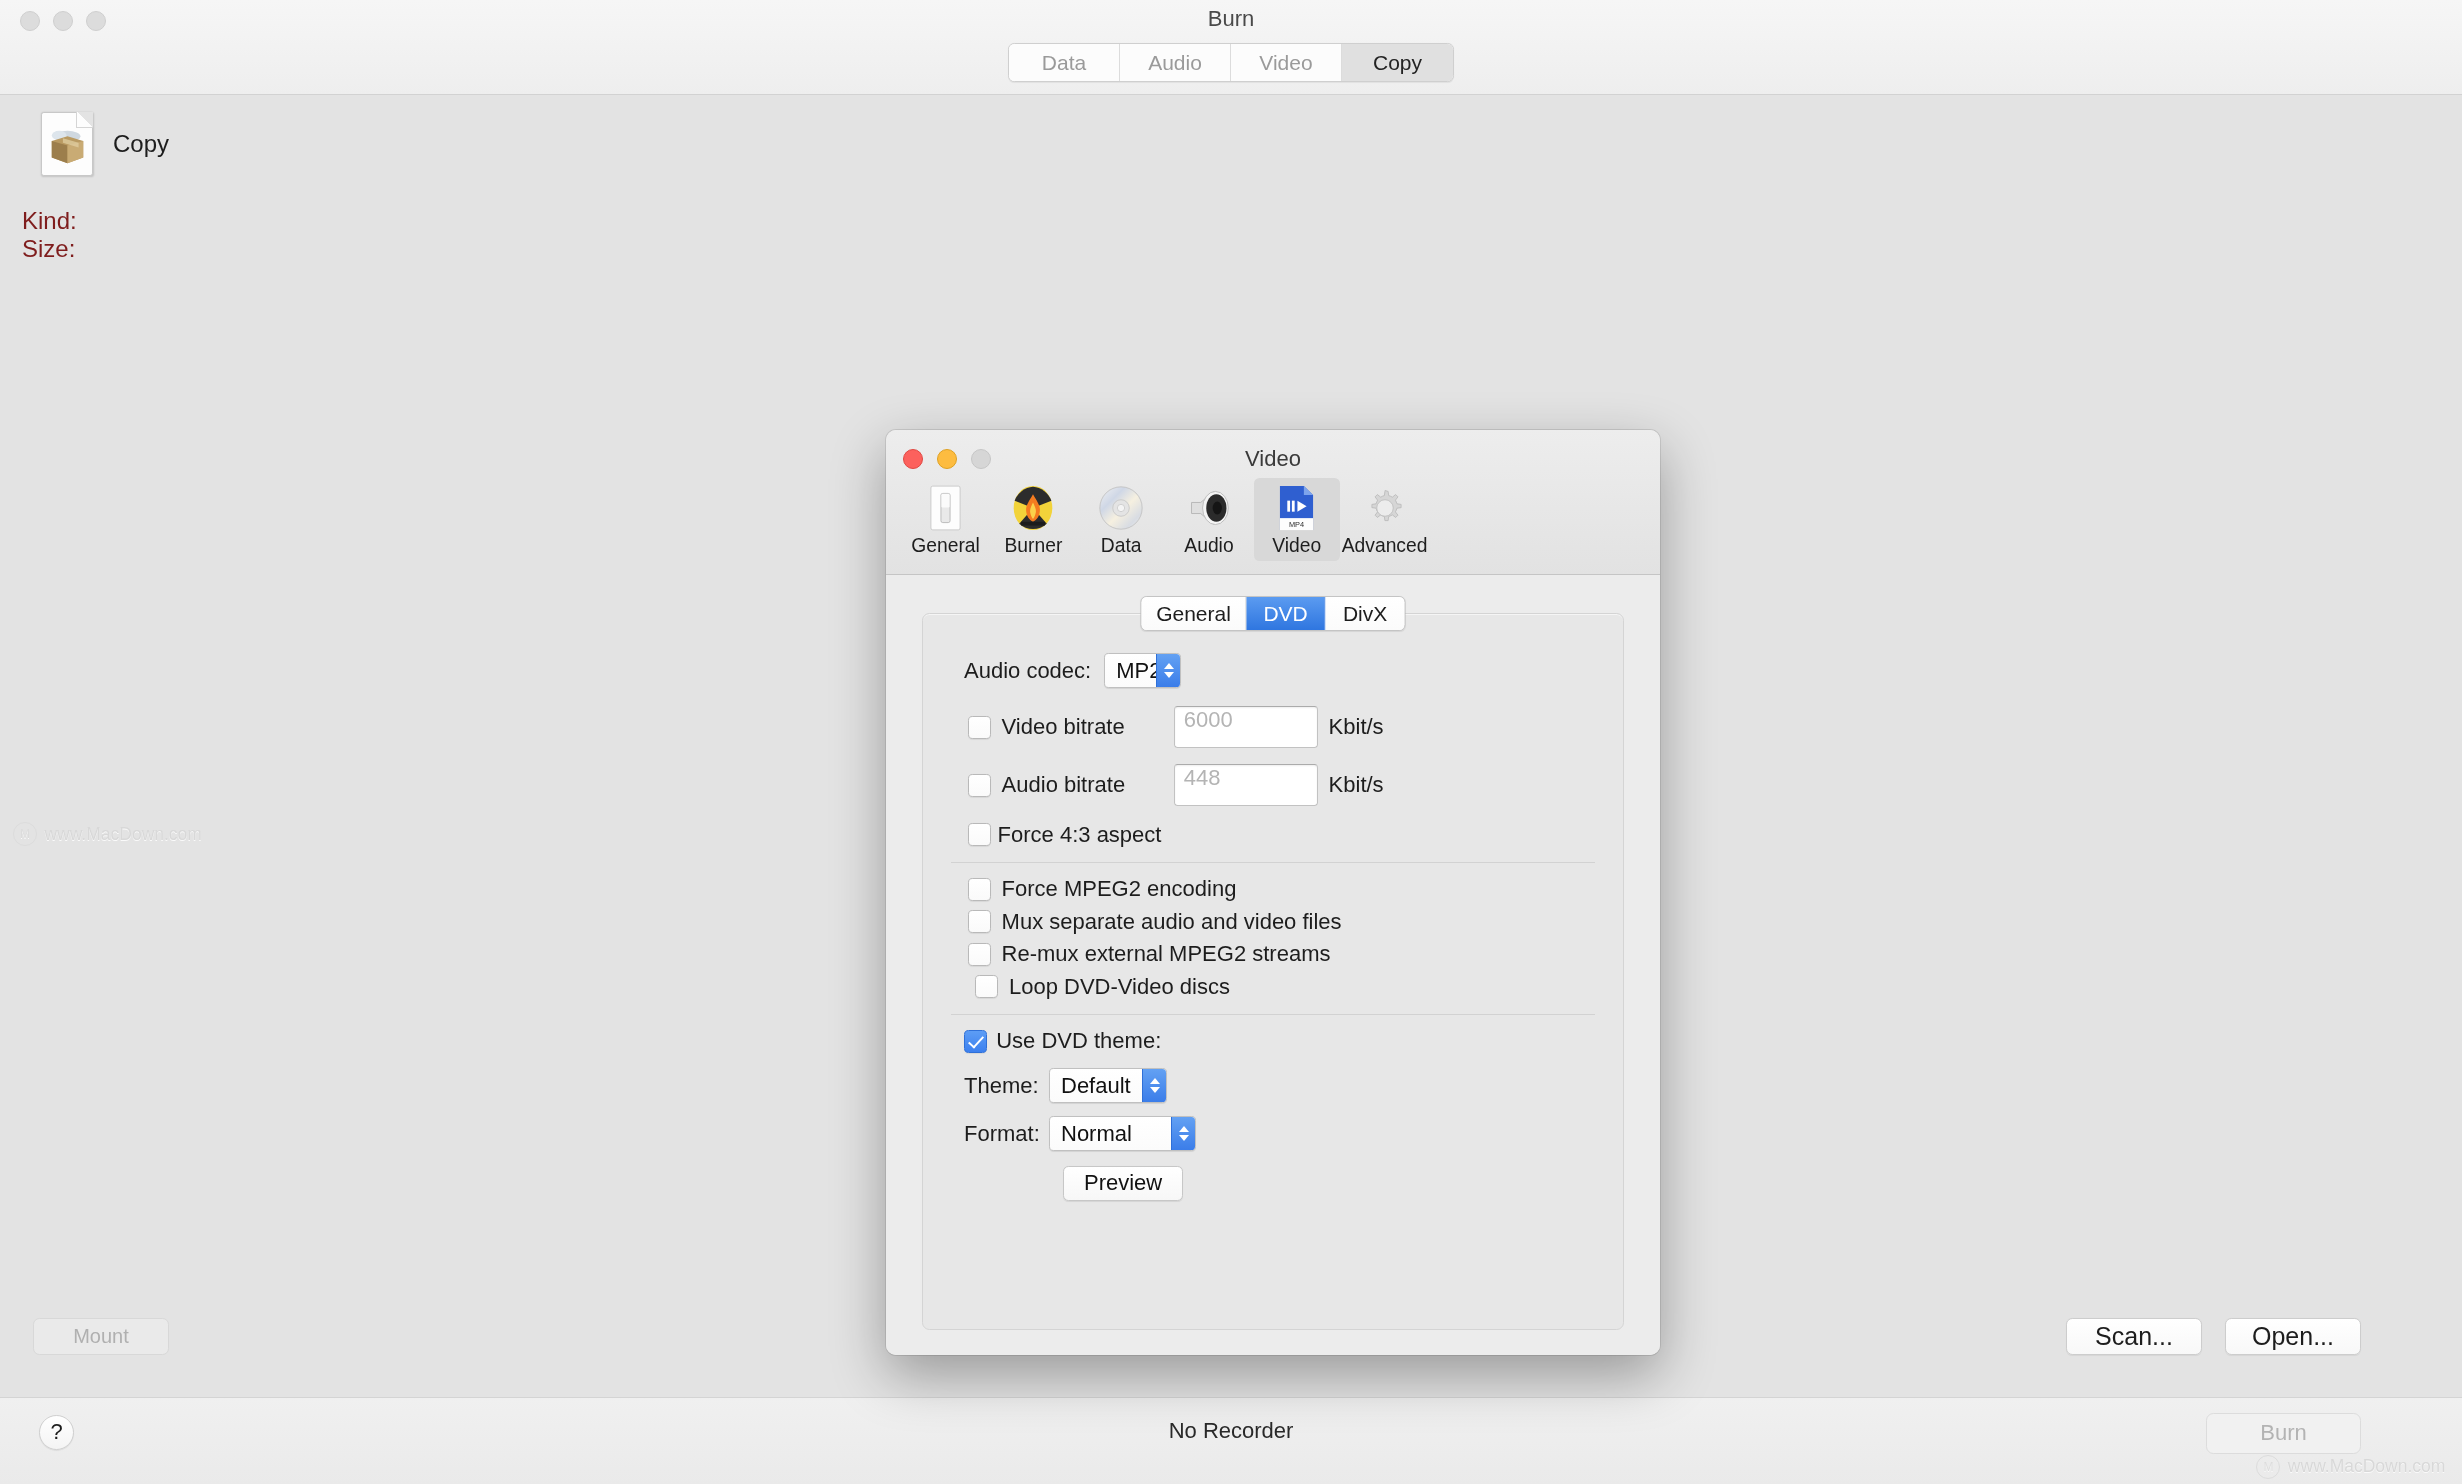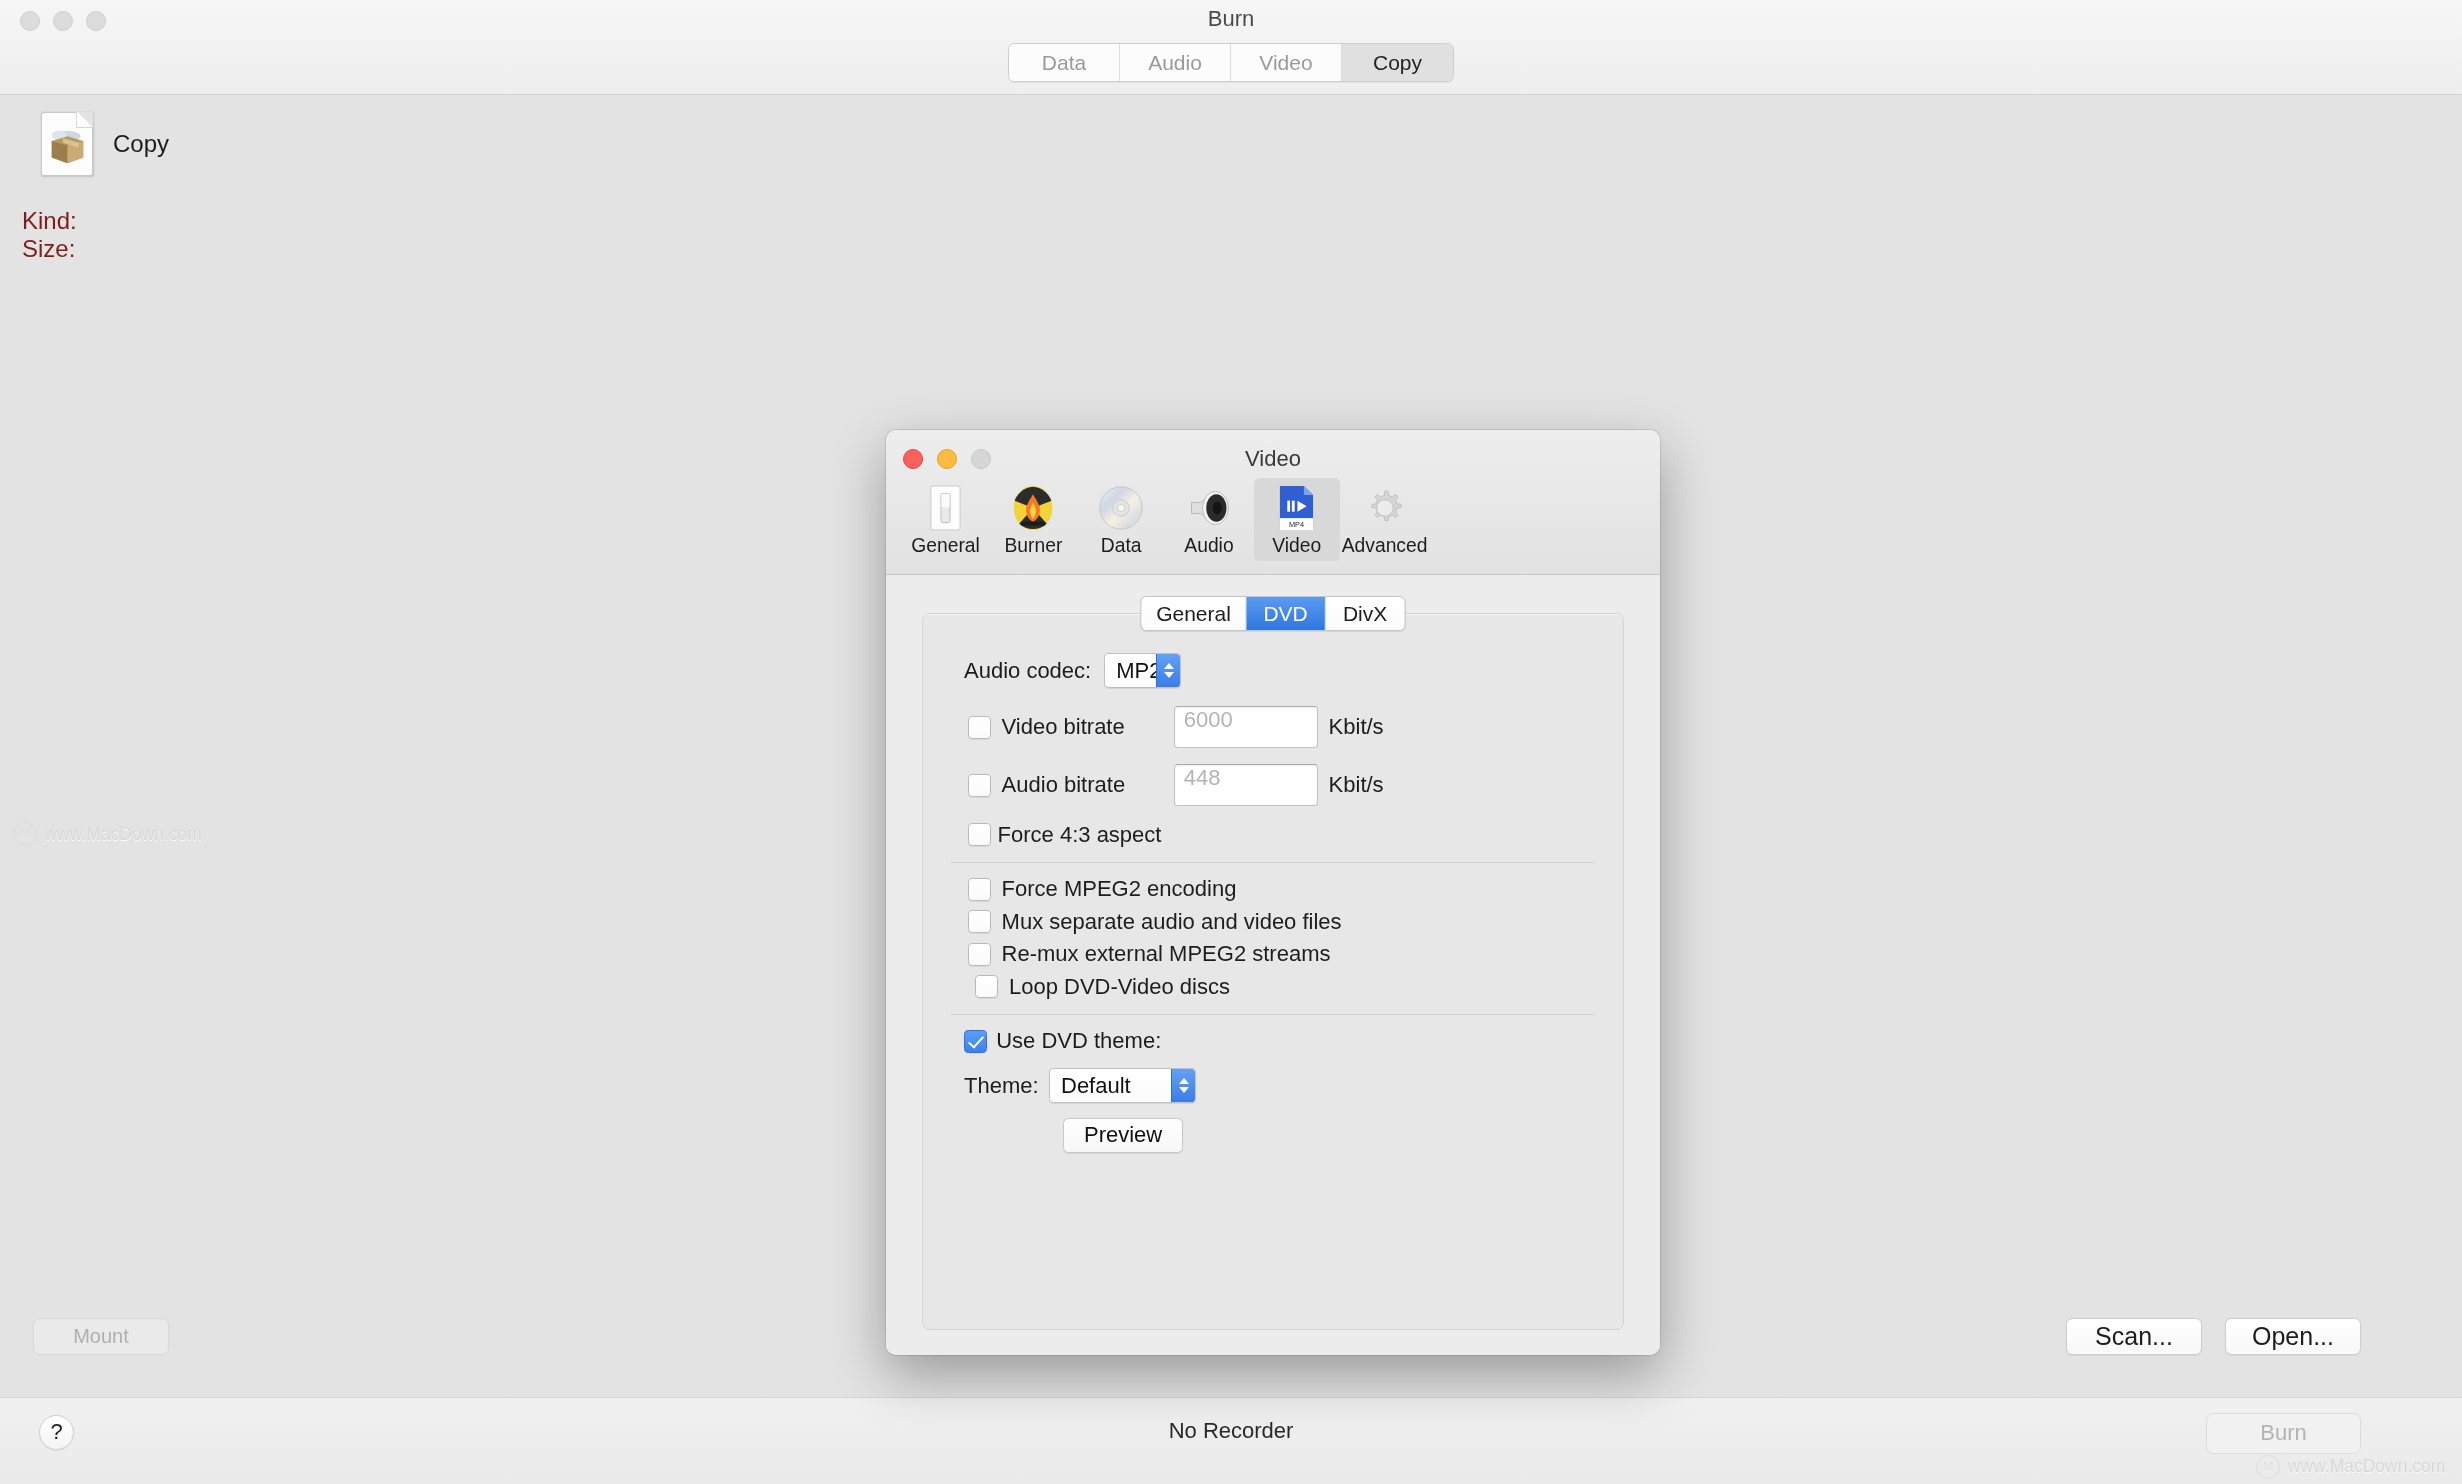--- a/index.html
+++ b/index.html
@@ -548,29 +548,39 @@
 
       <div class="divider"></div>
 
       <div class="row" style="gap:9.2px; margin-left:13px; margin-top:3.7px;">
         <div class="cb checked"></div>
         <span class="lbl">Use DVD theme:</span>
       </div>
 
       <div class="row" style="gap:13px; margin-left:13px; margin-top:14px;">
         <span class="lbl" style="width:72px;">Theme:</span>
-        <div class="popup" style="width:147px; padding-right:31px;">
+        <div class="popup" style="width:118px; padding-right:31px;">
           <span>Default</span>
           <span class="arrows">
             <i class="chev up"></i>
               <i class="chev down"></i>
           </span>
         </div>
       </div>
 
+      <div class="row" style="gap:13px; margin-left:13px; margin-top:13px;">
+        <span class="lbl" style="width:72px;">Format:</span>
+        <div class="popup" style="width:147px; padding-right:31px;">
+          <span>Normal</span>
+          <span class="arrows">
+            <i class="chev up"></i>
+              <i class="chev down"></i>
+          </span>
+        </div>
+      </div>
 
       <div class="row" style="margin-top:14.7px; margin-left:112px;">
         <div class="push-button">Preview</div>
       </div>
 
     </div>
   </div>
 
 </div>
 

